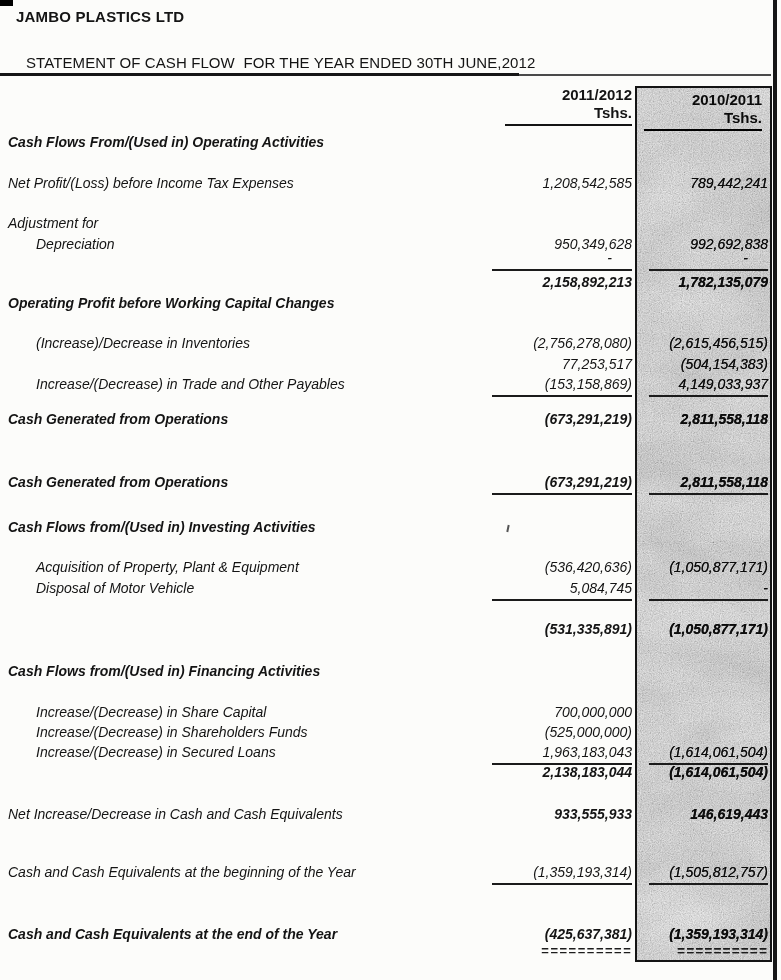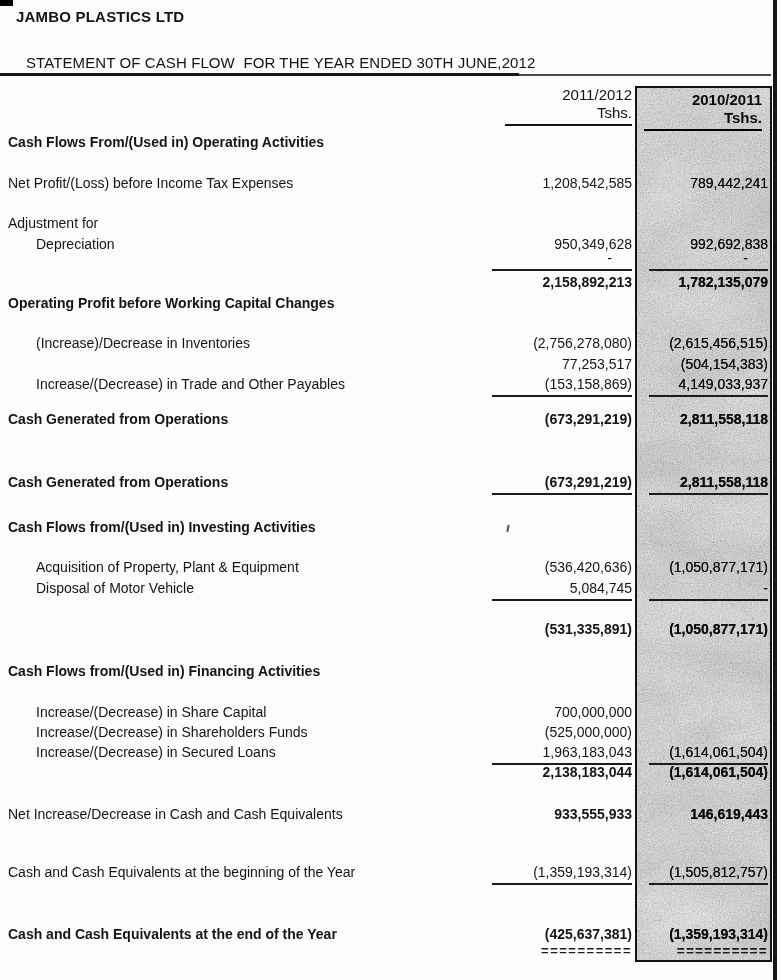--- a/index.html
+++ b/index.html
@@ -18,30 +18,30 @@
   .scan-artifact{position:absolute;top:525px;left:507px;width:2px;height:7px;background:#555;transform:rotate(12deg);}
 
   .shadedcol{
     position:absolute;top:86px;left:635px;width:137px;height:876px;
     background:#f9a8d4;border:2px solid #141414;box-sizing:border-box;
   }
   .noise{position:absolute;top:0;left:0;width:100%;height:100%;}
 
   .colhead{
     position:absolute;top:86px;right:149px;width:127px;text-align:right;
-    font-weight:normal;font-size:15px;line-height:18px;
+    font-weight:bold;font-size:15px;line-height:18px;
     border-bottom:2px solid #141414;padding-bottom:2px;
   }
   .colhead2{
     position:absolute;top:3px;right:8px;width:118px;text-align:right;
     font-weight:bold;font-size:15px;line-height:18px;color:#0a0a0a;
     border-bottom:2px solid #000;padding-bottom:2px;
   }
 
-  .row{position:absolute;left:0;width:781px;height:20px;font-size:14px;line-height:17px;}
+  .row{position:absolute;left:0;width:781px;height:20px;font-size:14px;line-height:17px;font-style:italic;}
   .row .lab{position:absolute;left:8px;white-space:nowrap;}
   .row.ind .lab{left:36px;}
   .v1{position:absolute;right:149px;width:140px;text-align:right;white-space:nowrap;}
   .v2{position:absolute;right:13px;width:119px;text-align:right;white-space:nowrap;color:#0c0c0c;text-shadow:0 0 .5px #222;}
   .b{font-weight:bold;}
   .ul{border-bottom:2px solid #1b1b1b;padding-bottom:2px;}
   .pr20{padding-right:20px;box-sizing:border-box;}
   .eq{font-weight:bold;letter-spacing:1.5px;font-size:13px;color:#1c1c1c;}
 </style>
 </head>

